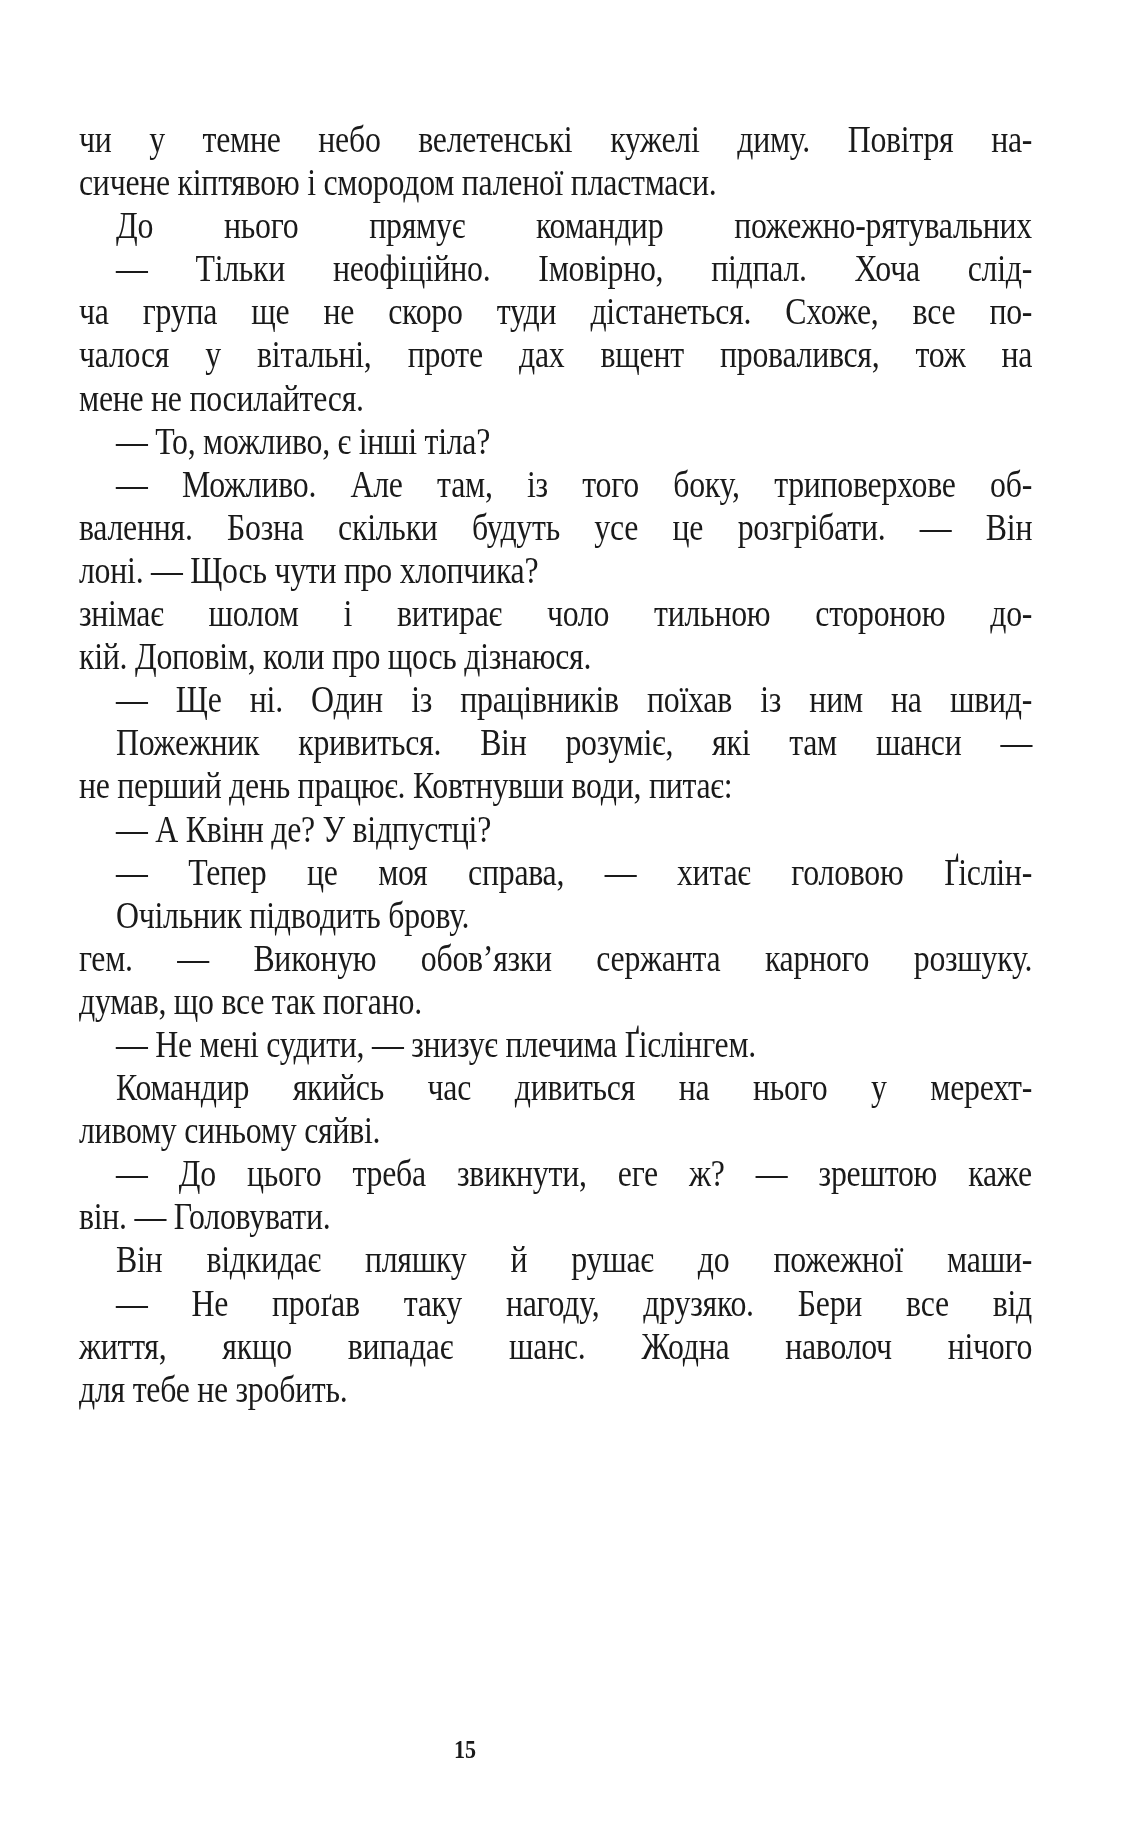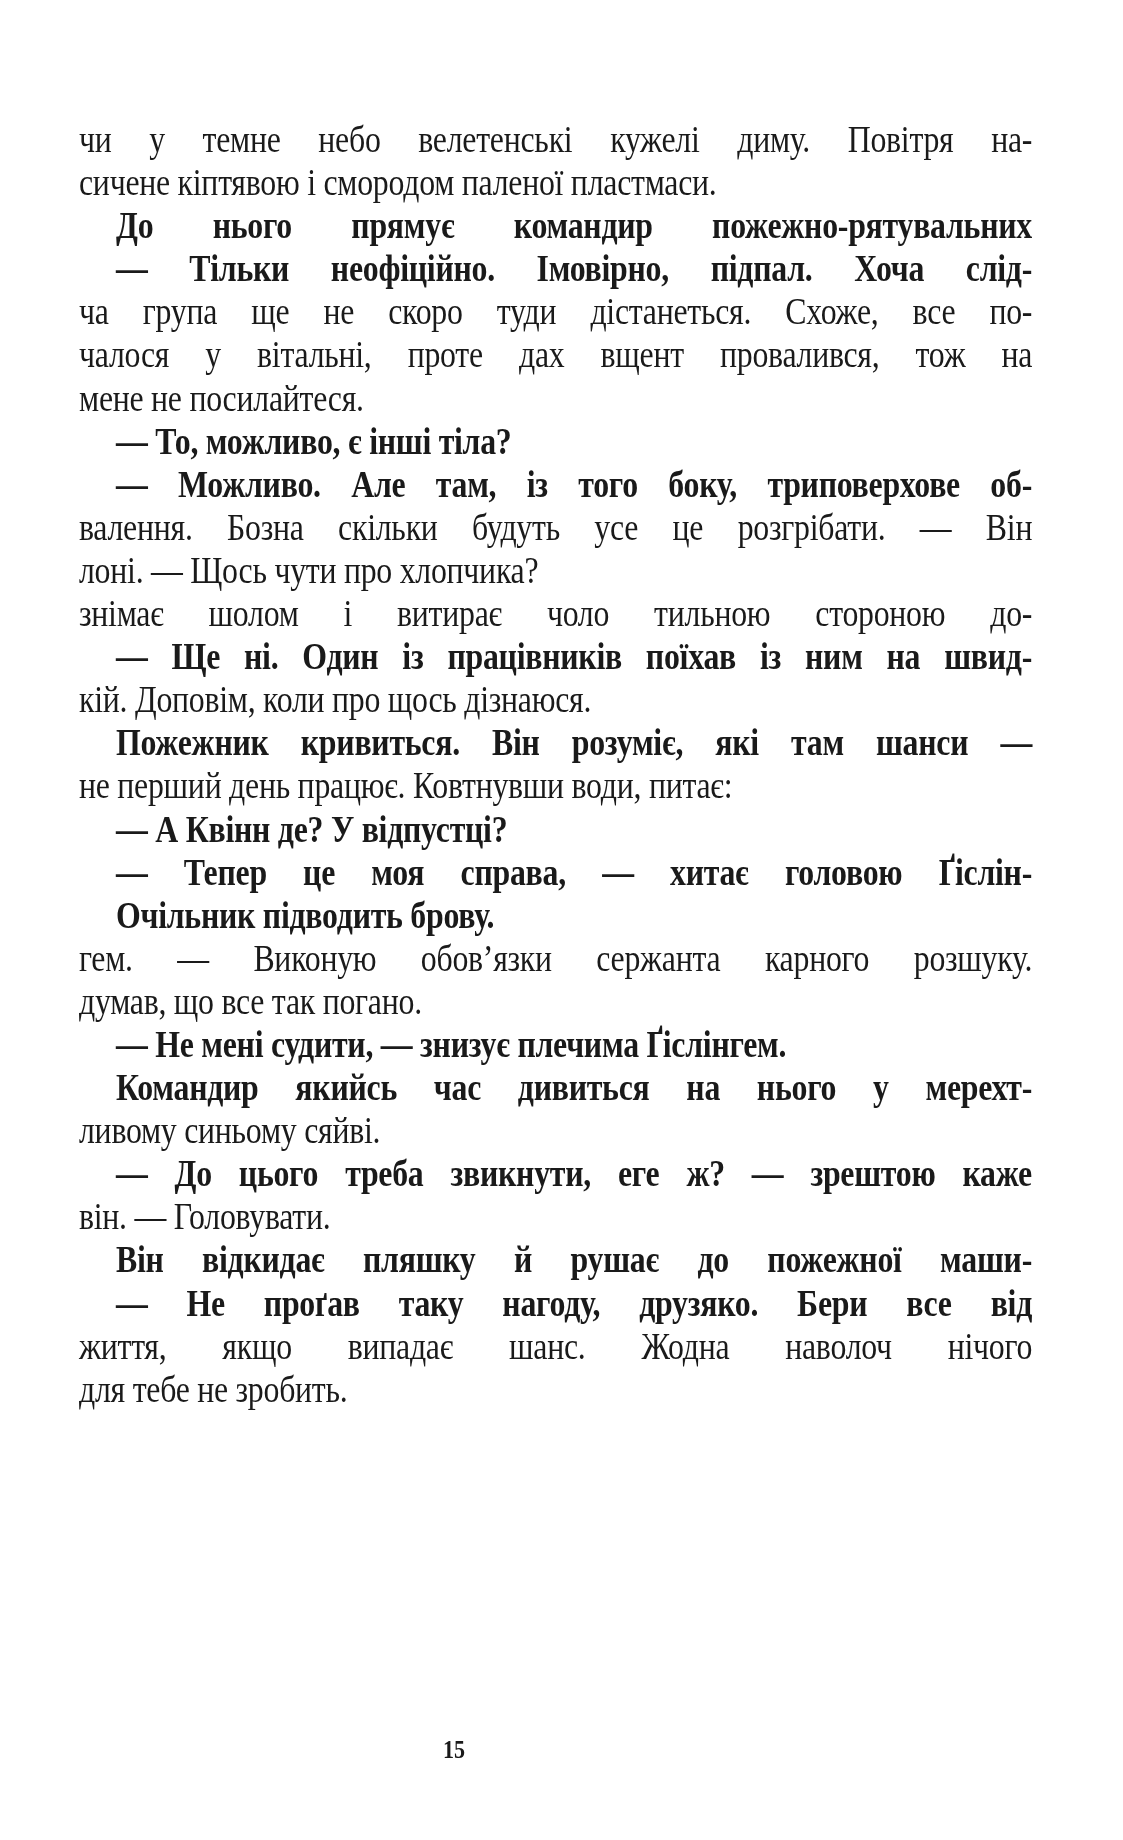--- a/index.html
+++ b/index.html
@@ -9,46 +9,46 @@
     font-family: "Liberation Serif", serif; color: #1a1a1a; margin-left: 7px;
   }
   .line {
     height: 43.1px; line-height: 43.1px; font-size: 37px;
     white-space: nowrap; transform-origin: left center;
     display: block; letter-spacing: -0.3px;
   }
   .line span { display: inline-block; transform: scaleX(0.86); transform-origin: left center; }
   .line.just span { width: 116.3%; text-align: justify; text-align-last: justify; }
   .indent span { padding-left: 0; }
-  .indent { padding-left: 37px; font-weight: bold; }
+  .indent { padding-left: 37px; }
   .indent.just span { width: calc((953px - 37px) / 0.86); }
   .page-number {
-    position: absolute; left: 2px; width: 904px; top: 1735px; text-align: center;
+    position: absolute; left: 13px; width: 904px; top: 1735px; text-align: center;
     font-family: "Liberation Serif", serif; font-weight: bold; font-size: 26px; color: #1a1a1a;
   }
   .page-number span { display: inline-block; transform: scaleX(0.85); }
 </style>
 </head>
 <body>
 
 <div class="page">
   <div class="line just"><span>чи у темне небо велетенські кужелі диму. Повітря на-</span></div>
   <div class="line"><span>сичене кіптявою і смородом паленої пластмаси.</span></div>
   <div class="line indent just"><span>До нього прямує командир пожежно-рятувальних</span></div>
   <div class="line indent just"><span>— Тільки неофіційно. Імовірно, підпал. Хоча слід-</span></div>
   <div class="line just"><span>ча група ще не скоро туди дістанеться. Схоже, все по-</span></div>
   <div class="line just"><span>чалося у вітальні, проте дах вщент провалився, тож на</span></div>
   <div class="line"><span>мене не посилайтеся.</span></div>
   <div class="line indent"><span>— То, можливо, є інші тіла?</span></div>
   <div class="line indent just"><span>— Можливо. Але там, із того боку, триповерхове об-</span></div>
   <div class="line just"><span>валення. Бозна скільки будуть усе це розгрібати. — Він</span></div>
   <div class="line"><span>лоні. — Щось чути про хлопчика?</span></div>
   <div class="line just"><span>знімає шолом і витирає чоло тильною стороною до-</span></div>
+  <div class="line"><span>кій. Доповім, коли про щось дізнаюся.</span></div>
   <div class="line indent just"><span>— Ще ні. Один із працівників поїхав із ним на швид-</span></div>
-  <div class="line"><span>кій. Доповім, коли про щось дізнаюся.</span></div>
   <div class="line indent just"><span>Пожежник кривиться. Він розуміє, які там шанси —</span></div>
   <div class="line"><span>не перший день працює. Ковтнувши води, питає:</span></div>
   <div class="line indent"><span>— А Квінн де? У відпустці?</span></div>
   <div class="line indent just"><span>— Тепер це моя справа, — хитає головою Ґіслін-</span></div>
   <div class="line indent"><span>Очільник підводить брову.</span></div>
   <div class="line just"><span>гем. — Виконую обов’язки сержанта карного розшуку.</span></div>
   <div class="line"><span>думав, що все так погано.</span></div>
   <div class="line indent"><span>— Не мені судити, — знизує плечима Ґіслінгем.</span></div>
   <div class="line indent just"><span>Командир якийсь час дивиться на нього у мерехт-</span></div>
   <div class="line"><span>ливому синьому сяйві.</span></div>

